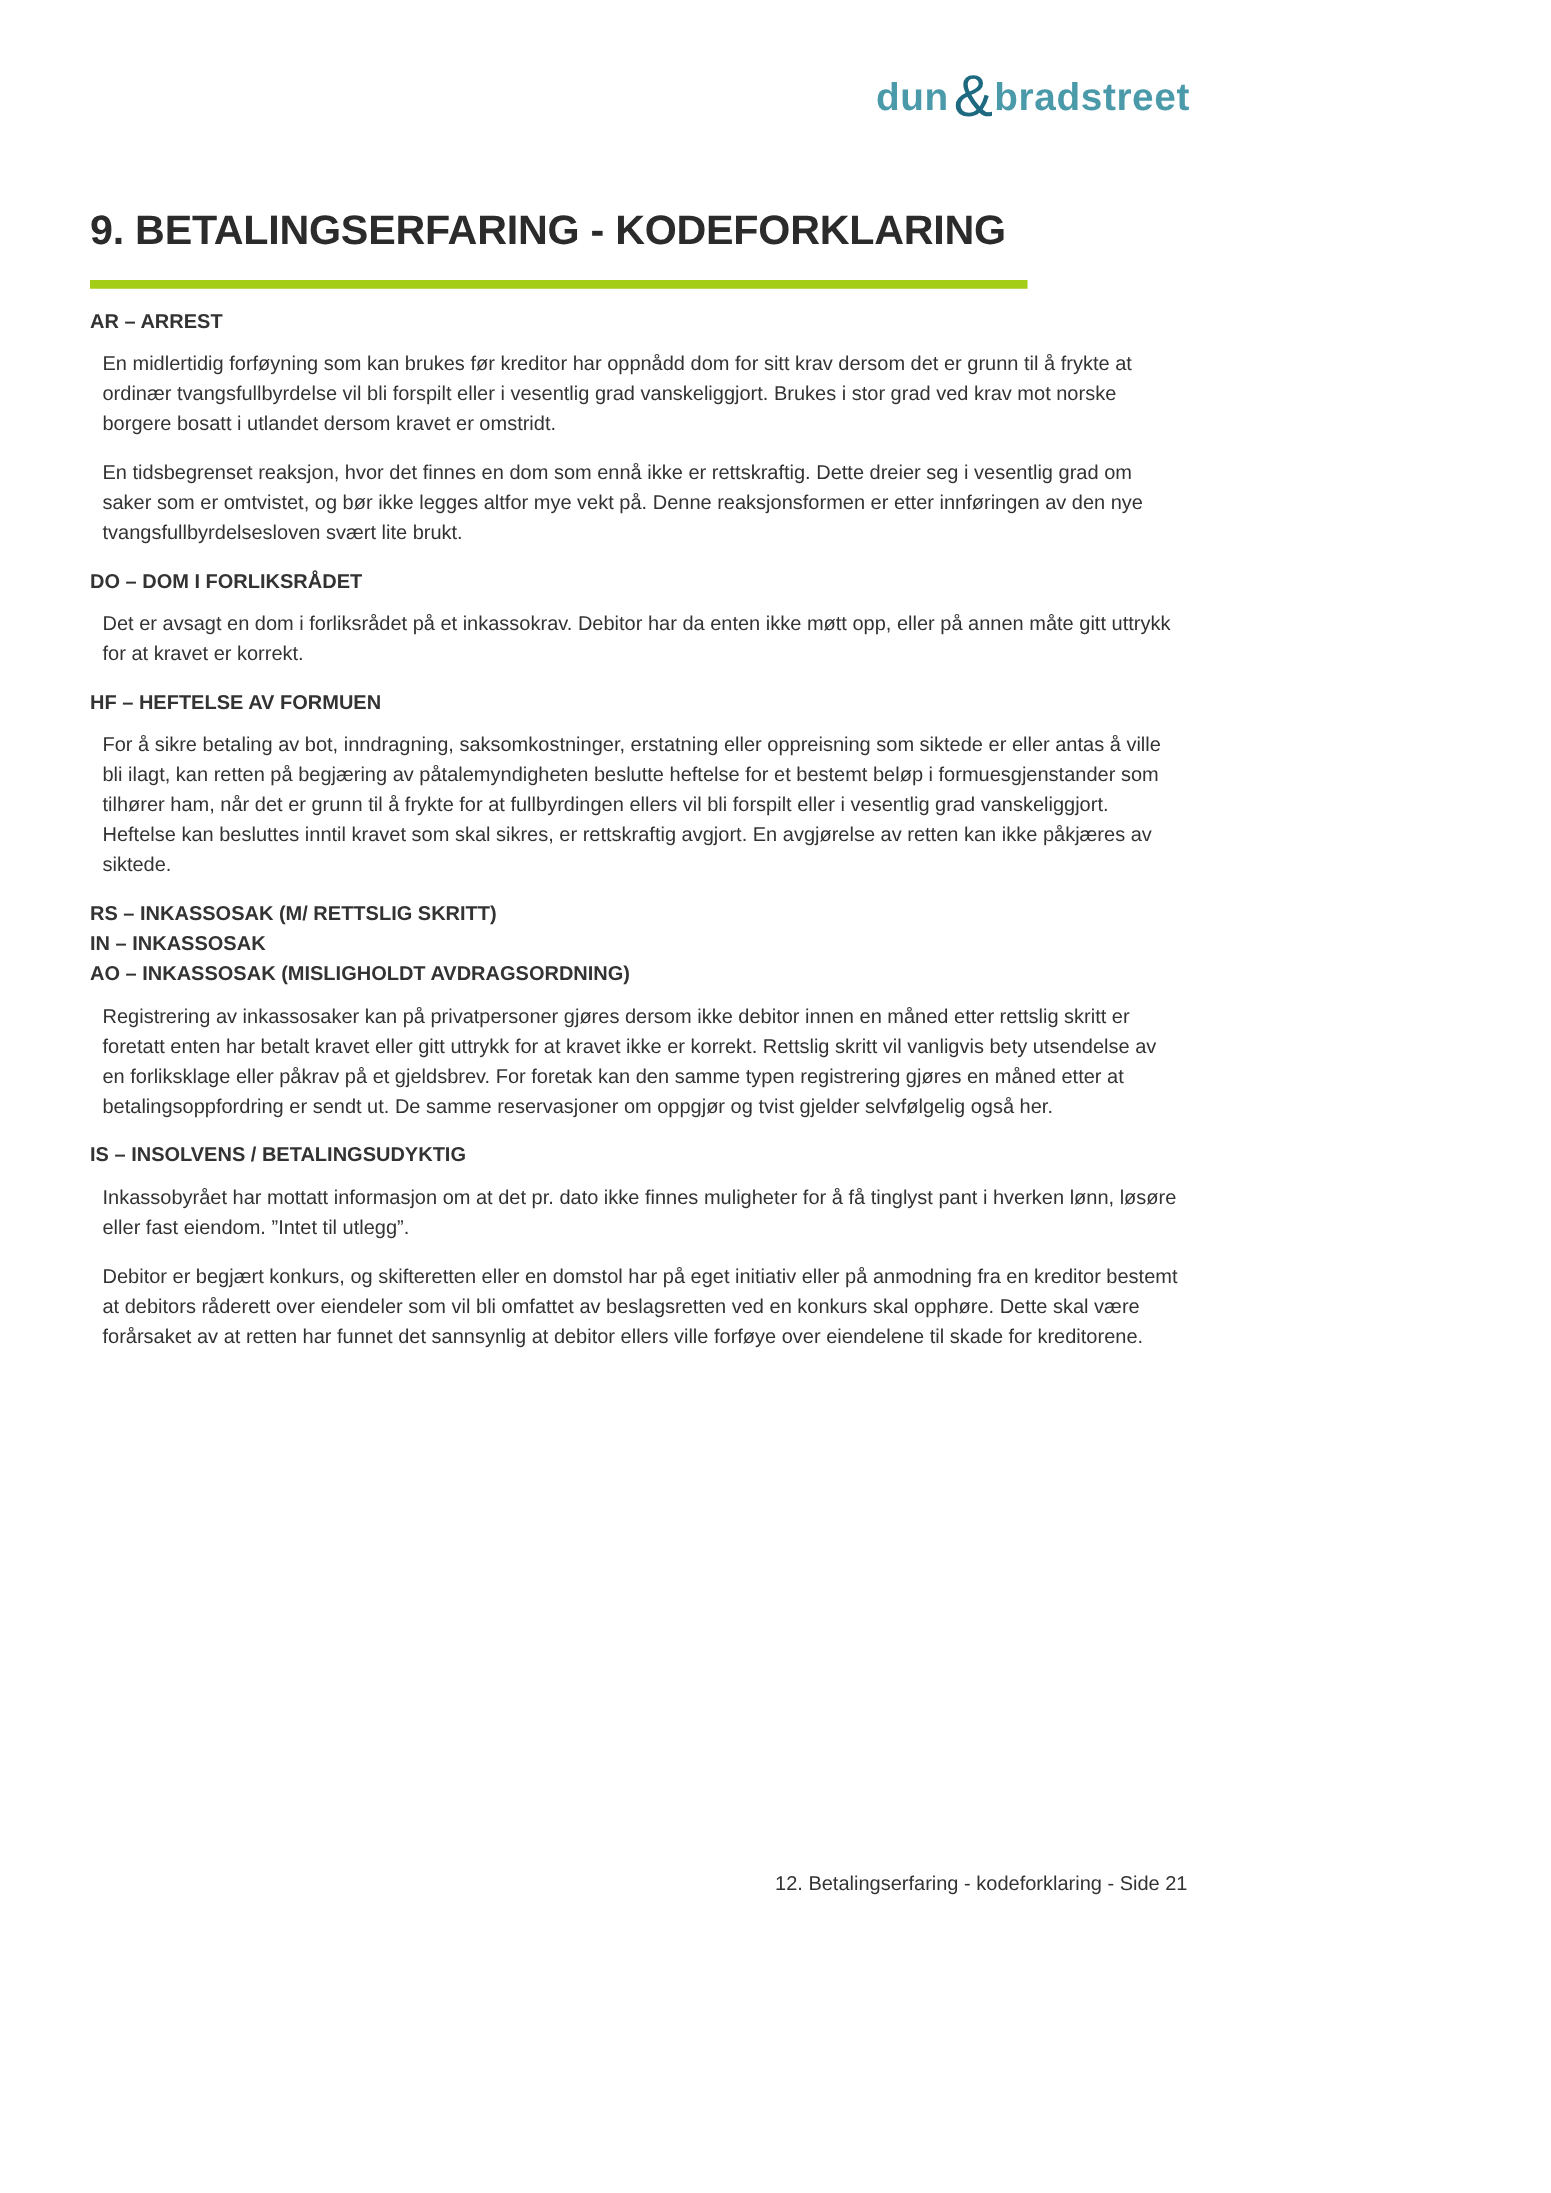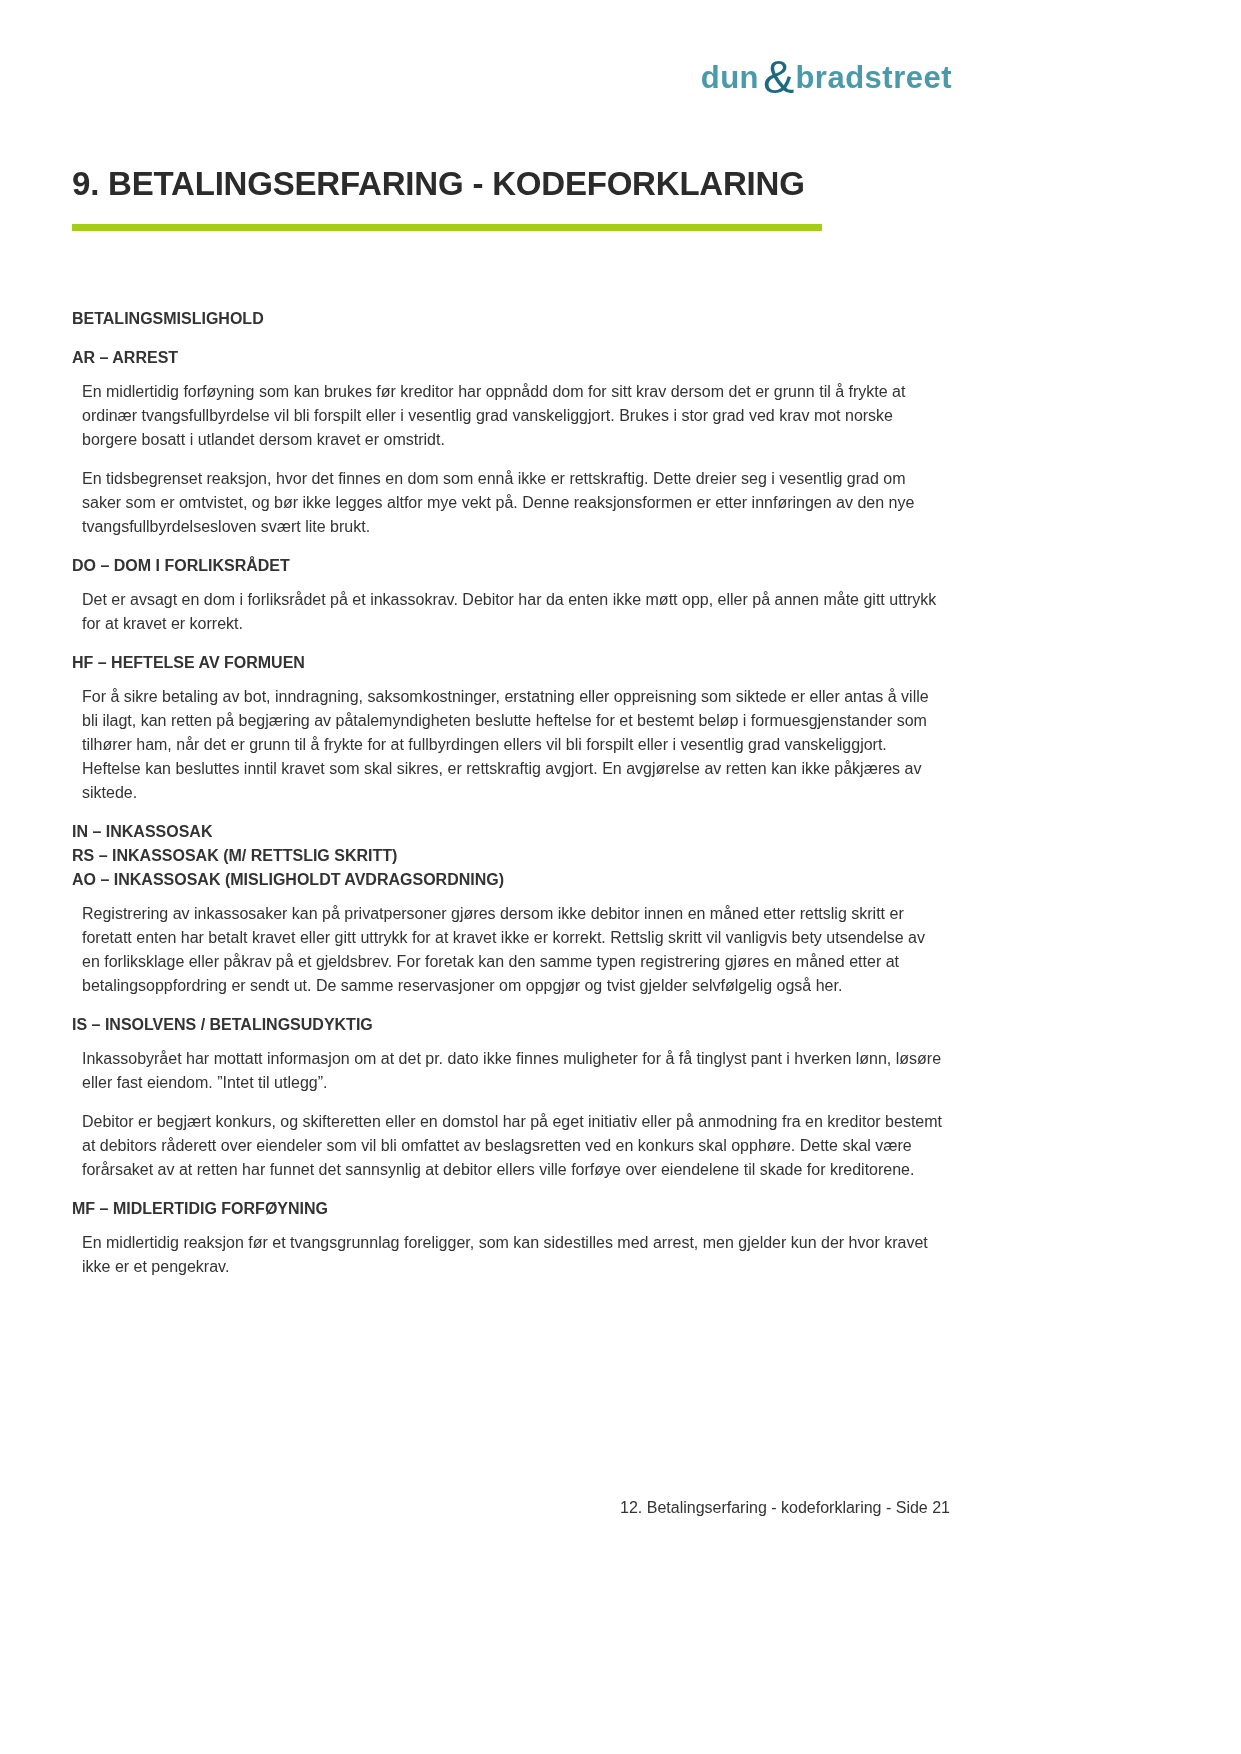--- a/index.html
+++ b/index.html
@@ -99,21 +99,20 @@
     <div class="logo">
       <span class="logo-word">dun</span>
       <span class="logo-amp">&amp;</span>
       <span class="logo-word">bradstreet</span>
     </div>
   </header>
 
   <h1 class="title">9. BETALINGSERFARING - KODEFORKLARING</h1>
   <div class="rule"></div>
 
-  <div class="intro-heading">BETALINGSMISLIGHOLD</div>
 
   <section class="entry">
     <h3 class="entry-heading">AR – ARREST</h3>
     <p class="entry-body">En midlertidig forføyning som kan brukes før kreditor har oppnådd dom for sitt krav dersom det er grunn til å frykte at ordinær tvangsfullbyrdelse vil bli forspilt eller i vesentlig grad vanskeliggjort. Brukes i stor grad ved krav mot norske borgere bosatt i utlandet dersom kravet er omstridt.</p>
   </section>
 
   <section class="entry">
     <p class="entry-body">En tidsbegrenset reaksjon, hvor det finnes en dom som ennå ikke er rettskraftig. Dette dreier seg i vesentlig grad om saker som er omtvistet, og bør ikke legges altfor mye vekt på. Denne reaksjonsformen er etter innføringen av den nye tvangsfullbyrdelsesloven svært lite brukt.</p>
   </section>
 
@@ -121,35 +120,31 @@
     <h3 class="entry-heading">DO – DOM I FORLIKSRÅDET</h3>
     <p class="entry-body">Det er avsagt en dom i forliksrådet på et inkassokrav. Debitor har da enten ikke møtt opp, eller på annen måte gitt uttrykk for at kravet er korrekt.</p>
   </section>
 
   <section class="entry">
     <h3 class="entry-heading">HF – HEFTELSE AV FORMUEN</h3>
     <p class="entry-body">For å sikre betaling av bot, inndragning, saksomkostninger, erstatning eller oppreisning som siktede er eller antas å ville bli ilagt, kan retten på begjæring av påtalemyndigheten beslutte heftelse for et bestemt beløp i formuesgjenstander som tilhører ham, når det er grunn til å frykte for at fullbyrdingen ellers vil bli forspilt eller i vesentlig grad vanskeliggjort. Heftelse kan besluttes inntil kravet som skal sikres, er rettskraftig avgjort. En avgjørelse av retten kan ikke påkjæres av siktede.</p>
   </section>
 
   <section class="entry">
+    <h3 class="entry-heading">RS – INKASSOSAK (M/ RETTSLIG SKRITT)</h3>
     <h3 class="entry-heading">IN – INKASSOSAK</h3>
-    <h3 class="entry-heading">RS – INKASSOSAK (M/ RETTSLIG SKRITT)</h3>
     <h3 class="entry-heading">AO – INKASSOSAK (MISLIGHOLDT AVDRAGSORDNING)</h3>
     <p class="entry-body">Registrering av inkassosaker kan på privatpersoner gjøres dersom ikke debitor innen en måned etter rettslig skritt er foretatt enten har betalt kravet eller gitt uttrykk for at kravet ikke er korrekt. Rettslig skritt vil vanligvis bety utsendelse av en forliksklage eller påkrav på et gjeldsbrev. For foretak kan den samme typen registrering gjøres en måned etter at betalingsoppfordring er sendt ut. De samme reservasjoner om oppgjør og tvist gjelder selvfølgelig også her.</p>
   </section>
 
   <section class="entry">
     <h3 class="entry-heading">IS – INSOLVENS / BETALINGSUDYKTIG</h3>
     <p class="entry-body">Inkassobyrået har mottatt informasjon om at det pr. dato ikke finnes muligheter for å få tinglyst pant i hverken lønn, løsøre eller fast eiendom. ”Intet til utlegg”.</p>
   </section>
 
   <section class="entry">
     <p class="entry-body">Debitor er begjært konkurs, og skifteretten eller en domstol har på eget initiativ eller på anmodning fra en kreditor bestemt at debitors råderett over eiendeler som vil bli omfattet av beslagsretten ved en konkurs skal opphøre. Dette skal være forårsaket av at retten har funnet det sannsynlig at debitor ellers ville forføye over eiendelene til skade for kreditorene.</p>
   </section>
 
-  <section class="entry">
-    <h3 class="entry-heading">MF – MIDLERTIDIG FORFØYNING</h3>
-    <p class="entry-body">En midlertidig reaksjon før et tvangsgrunnlag foreligger, som kan sidestilles med arrest, men gjelder kun der hvor kravet ikke er et pengekrav.</p>
-  </section>
 
 </div>
 
 <div class="footer">12. Betalingserfaring - kodeforklaring - Side 21</div>
 
 </body></html>

